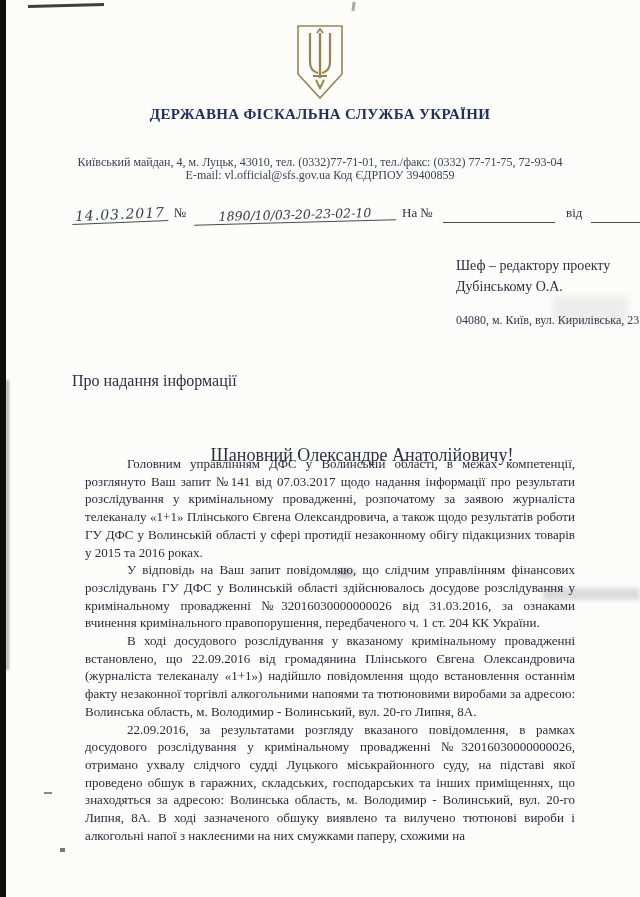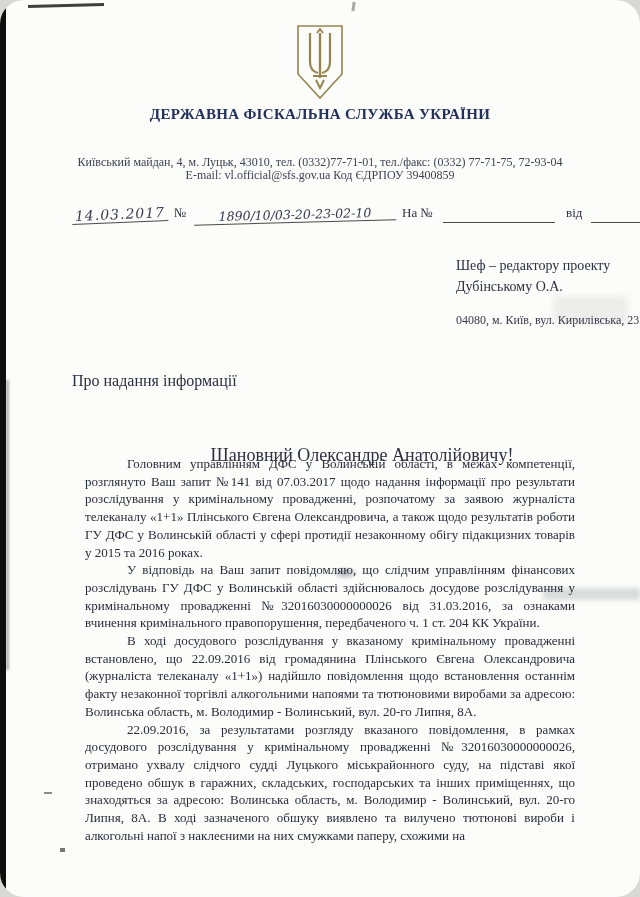--- a/index.html
+++ b/index.html
@@ -4,21 +4,20 @@
 <style>
   html,body{margin:0;padding:0;background:#d8d8d4;}
   .page{
     position:relative;
     width:640px;height:897px;
     margin:0 auto;
     background:#fcfcfa;
     overflow:hidden;
     font-family:"Liberation Serif", serif;
     color:#2b3040;
-    border-radius:24px;
   }
   
   .scan-strip{position:absolute;left:0;top:0;width:6px;height:897px;background:#0e0e0e;}
   .scan-strip::after{content:"";position:absolute;left:6px;top:380px;width:3px;height:290px;background:rgba(40,40,40,.35);filter:blur(1px);}
   .artifact-topline{position:absolute;left:28px;top:4px;width:76px;height:3px;background:#3f3f3f;transform:rotate(-1.5deg);}
   .artifact-topmark{position:absolute;left:352px;top:2px;width:3px;height:9px;background:#a8a8a8;transform:rotate(8deg);}
   .smudge-1{position:absolute;left:331px;top:566px;width:28px;height:14px;background:radial-gradient(ellipse at center,rgba(95,100,112,.5),rgba(95,100,112,0) 70%);}
   .smudge-2{position:absolute;left:543px;top:588px;width:97px;height:12px;background:rgba(150,152,158,.32);filter:blur(2px);}
   .smudge-3{position:absolute;left:553px;top:296px;width:75px;height:28px;background:rgba(185,185,185,.22);filter:blur(3px);}
   .speck-1{position:absolute;left:60px;top:848px;width:5px;height:4px;background:#777;}

